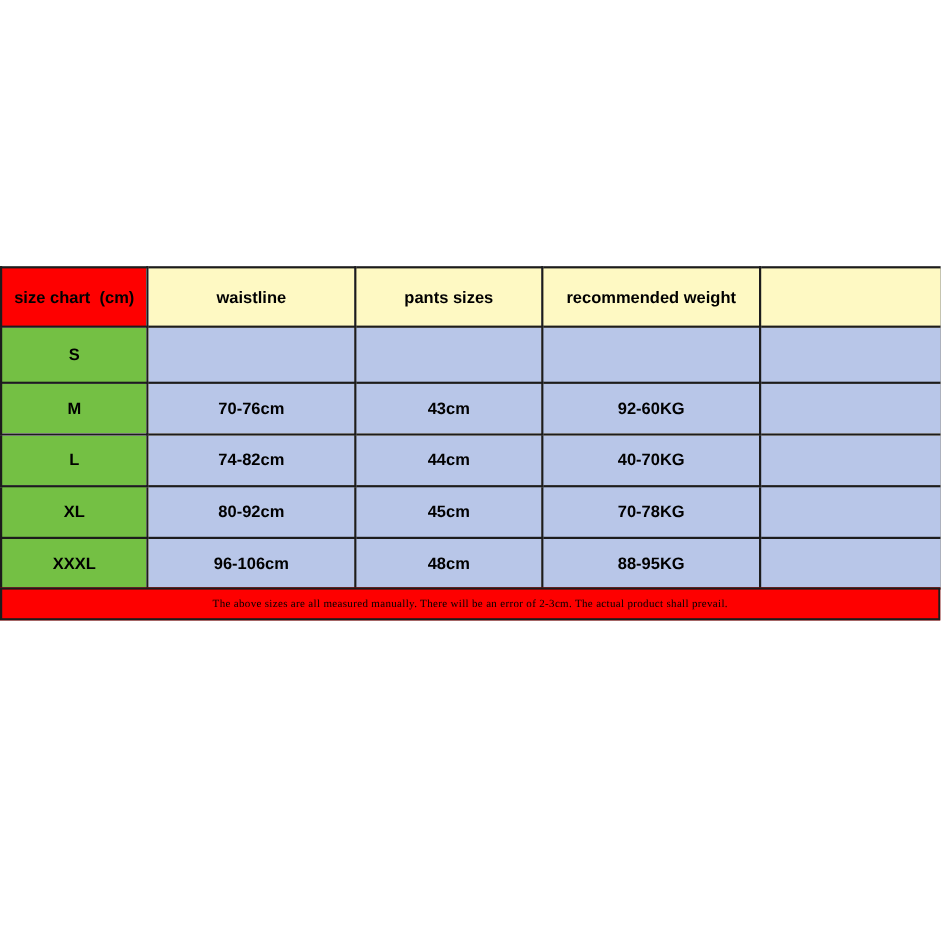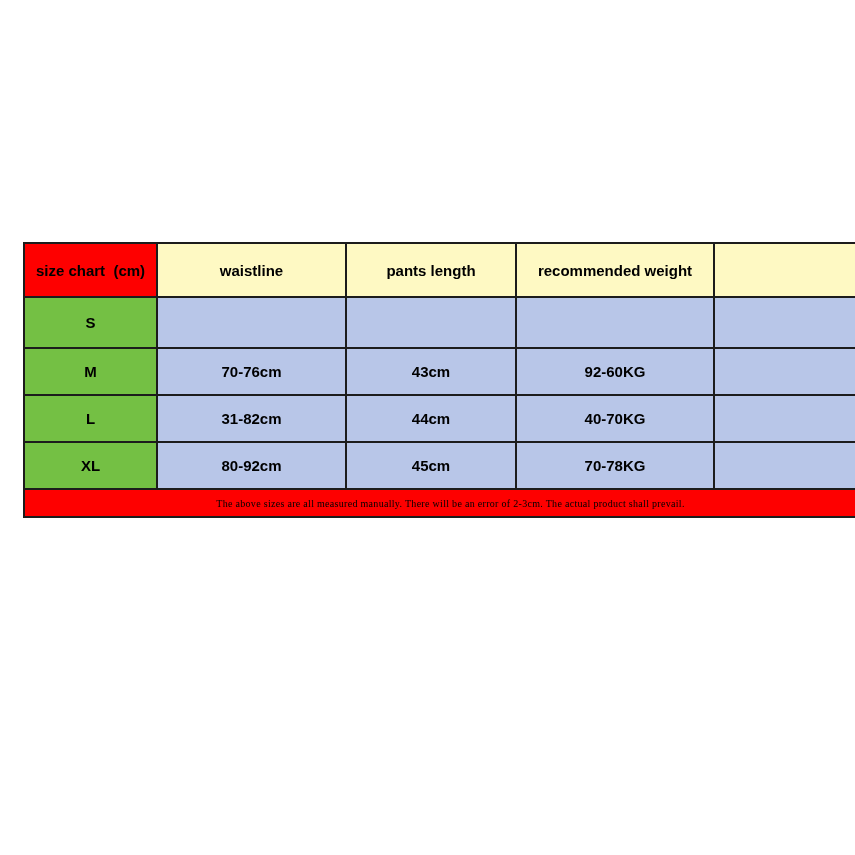--- a/index.html
+++ b/index.html
@@ -11,21 +11,20 @@
     background: #ffffff;
     font-family: "Liberation Sans", sans-serif;
     position: relative;
     overflow: hidden;
   }
   .sheet {
     position: absolute;
     top: 242px;
     left: 0;
     width: 855px;
-    padding-left: 23px;
   }
   table.size-chart {
     width: 855px;
     table-layout: fixed;
     border-collapse: collapse;
   }
   th, td {
     border: 2px solid #1c1c1c;
     text-align: center;
     vertical-align: middle;
@@ -81,21 +80,21 @@
       <col class="c0">
         <col class="c1">
         <col class="c2">
         <col class="c3">
         <col class="c4">
     </colgroup>
     <thead>
       <tr class="header-row">
         <th class="red">size chart  (cm)</th>
         <th class="yellow">waistline</th>
-        <th class="yellow">pants length</th>
+        <th class="yellow">pants sizes</th>
         <th class="yellow">recommended weight</th>
         <th class="yellow"></th>
       </tr>
     </thead>
     <tbody>
       <tr class="row-s">
         <td class="green">S</td>
         <td class="blue"></td>
         <td class="blue"></td>
         <td class="blue"></td>
@@ -103,28 +102,35 @@
       </tr>
       <tr class="row-m">
         <td class="green">M</td>
         <td class="blue">70-76cm</td>
         <td class="blue">43cm</td>
         <td class="blue">92-60KG</td>
         <td class="blue"></td>
       </tr>
       <tr class="row-l">
         <td class="green">L</td>
-        <td class="blue">31-82cm</td>
+        <td class="blue">74-82cm</td>
         <td class="blue">44cm</td>
         <td class="blue">40-70KG</td>
         <td class="blue"></td>
       </tr>
       <tr class="row-xl">
         <td class="green">XL</td>
         <td class="blue">80-92cm</td>
         <td class="blue">45cm</td>
         <td class="blue">70-78KG</td>
         <td class="blue"></td>
       </tr>
+      <tr class="row-xxxl">
+        <td class="green">XXXL</td>
+        <td class="blue">96-106cm</td>
+        <td class="blue">48cm</td>
+        <td class="blue">88-95KG</td>
+        <td class="blue"></td>
+      </tr>
     </tbody>
   </table>
   <div class="footer-bar">The above sizes are all measured manually. There will be an error of 2-3cm. The actual product shall prevail.</div>
 </div>
 
 </body></html>

